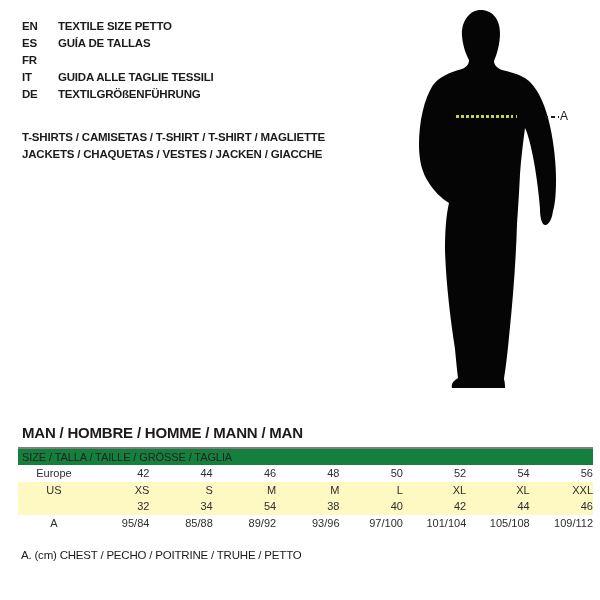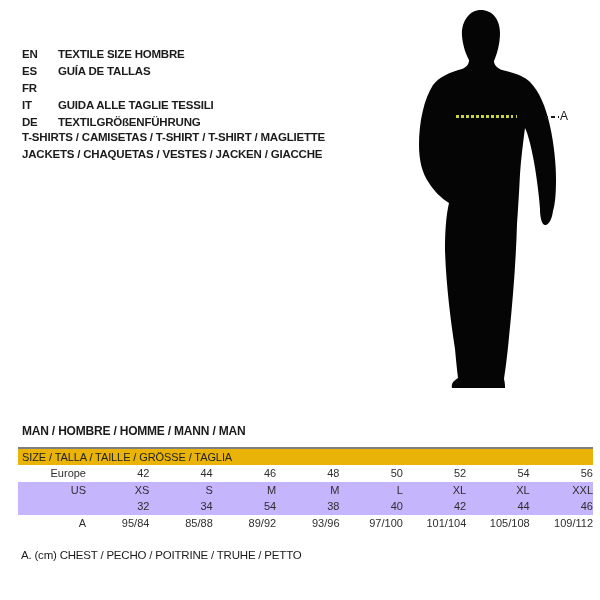--- a/index.html
+++ b/index.html
@@ -1,58 +1,58 @@
 <!DOCTYPE html>
 <html><head>
 <meta charset="utf-8">
 <style>
   html,body{margin:0;padding:0;background:#fff;}
   #canvas{
     position:relative;width:600px;height:600px;background:#ffffff;overflow:hidden;
     font-family:"Liberation Sans","DejaVu Sans",sans-serif;color:#1b1b1b;
   }
   
-  .lang-block{position:absolute;left:22px;top:18px;margin-top:28px;}
+  .lang-block{position:absolute;left:22px;top:18px;}
   .lang-row{display:flex;height:17px;line-height:17px;}
   .lang-code{width:36px;font-weight:bold;font-size:11.5px;letter-spacing:-0.2px;}
   .lang-text{font-weight:bold;font-size:11.5px;letter-spacing:-0.2px;white-space:nowrap;}
   
   .category{position:absolute;left:22px;top:109px;margin-top:20px;}
   .category div{font-weight:bold;font-size:11.5px;letter-spacing:-0.2px;line-height:16.5px;white-space:nowrap;}
   
   .figure-svg{position:absolute;left:405px;top:5px;}
   .measure-line{position:absolute;left:456px;top:115px;width:61px;height:3px;
     background:repeating-linear-gradient(90deg,var(--measure-color,#c9d23f) 0 2.5px,transparent 2.5px 5px);}
   .leader-line{position:absolute;left:545px;top:116px;width:14px;height:2px;
     background:repeating-linear-gradient(90deg,#1a1a1a 0 3px,transparent 3px 6.5px);}
   .measure-label{position:absolute;left:560px;top:109px;font-size:12px;line-height:14px;}
   
-  .section-title{position:absolute;left:22px;top:424px;font-weight:bold;font-size:12px;letter-spacing:-0.2px;white-space:nowrap;}
+  .section-title{position:absolute;left:22px;top:424px;font-weight:bold;font-size:15px;letter-spacing:-0.2px;white-space:nowrap;}
   .footnote{position:absolute;left:21px;top:549px;font-weight:normal;font-size:11.5px;letter-spacing:-0.2px;white-space:nowrap;}
   
   .size-table{position:absolute;left:18px;top:447px;width:575px;
     border-collapse:collapse;table-layout:fixed;font-size:11px;color:#2e2e2e;}
   .size-table th{
-    background:#eab308;border-top:2px solid #7f7f7f;height:16px;
+    background:#15803d;border-top:2px solid #7f7f7f;height:16px;
     font-weight:normal;text-align:left;padding:0 0 0 4px;font-size:11px;color:#222;
     letter-spacing:-0.1px;white-space:nowrap;}
   .size-table td{height:16.5px;padding:0;text-align:right;white-space:nowrap;}
-  .size-table td.lbl{text-align:right;padding-left:4px;}
-  .size-table tr.shaded td{background:#c4b5fd;}
+  .size-table td.lbl{text-align:center;padding-left:4px;}
+  .size-table tr.shaded td{background:#fef9c3;}
   .col-label{width:68px;}
 </style>
 </head>
 <body>
 
 <div id="canvas" style="--measure-color: #c9d23f;">
 
   <div class="lang-block">
     <div class="lang-row">
       <span class="lang-code">EN</span>
-      <span class="lang-text">TEXTILE SIZE HOMBRE</span>
+      <span class="lang-text">TEXTILE SIZE PETTO</span>
     </div>
     <div class="lang-row">
       <span class="lang-code">ES</span>
       <span class="lang-text">GUÍA DE TALLAS</span>
     </div>
     <div class="lang-row">
       <span class="lang-code">FR</span>
     </div>
     <div class="lang-row">
       <span class="lang-code">IT</span>

